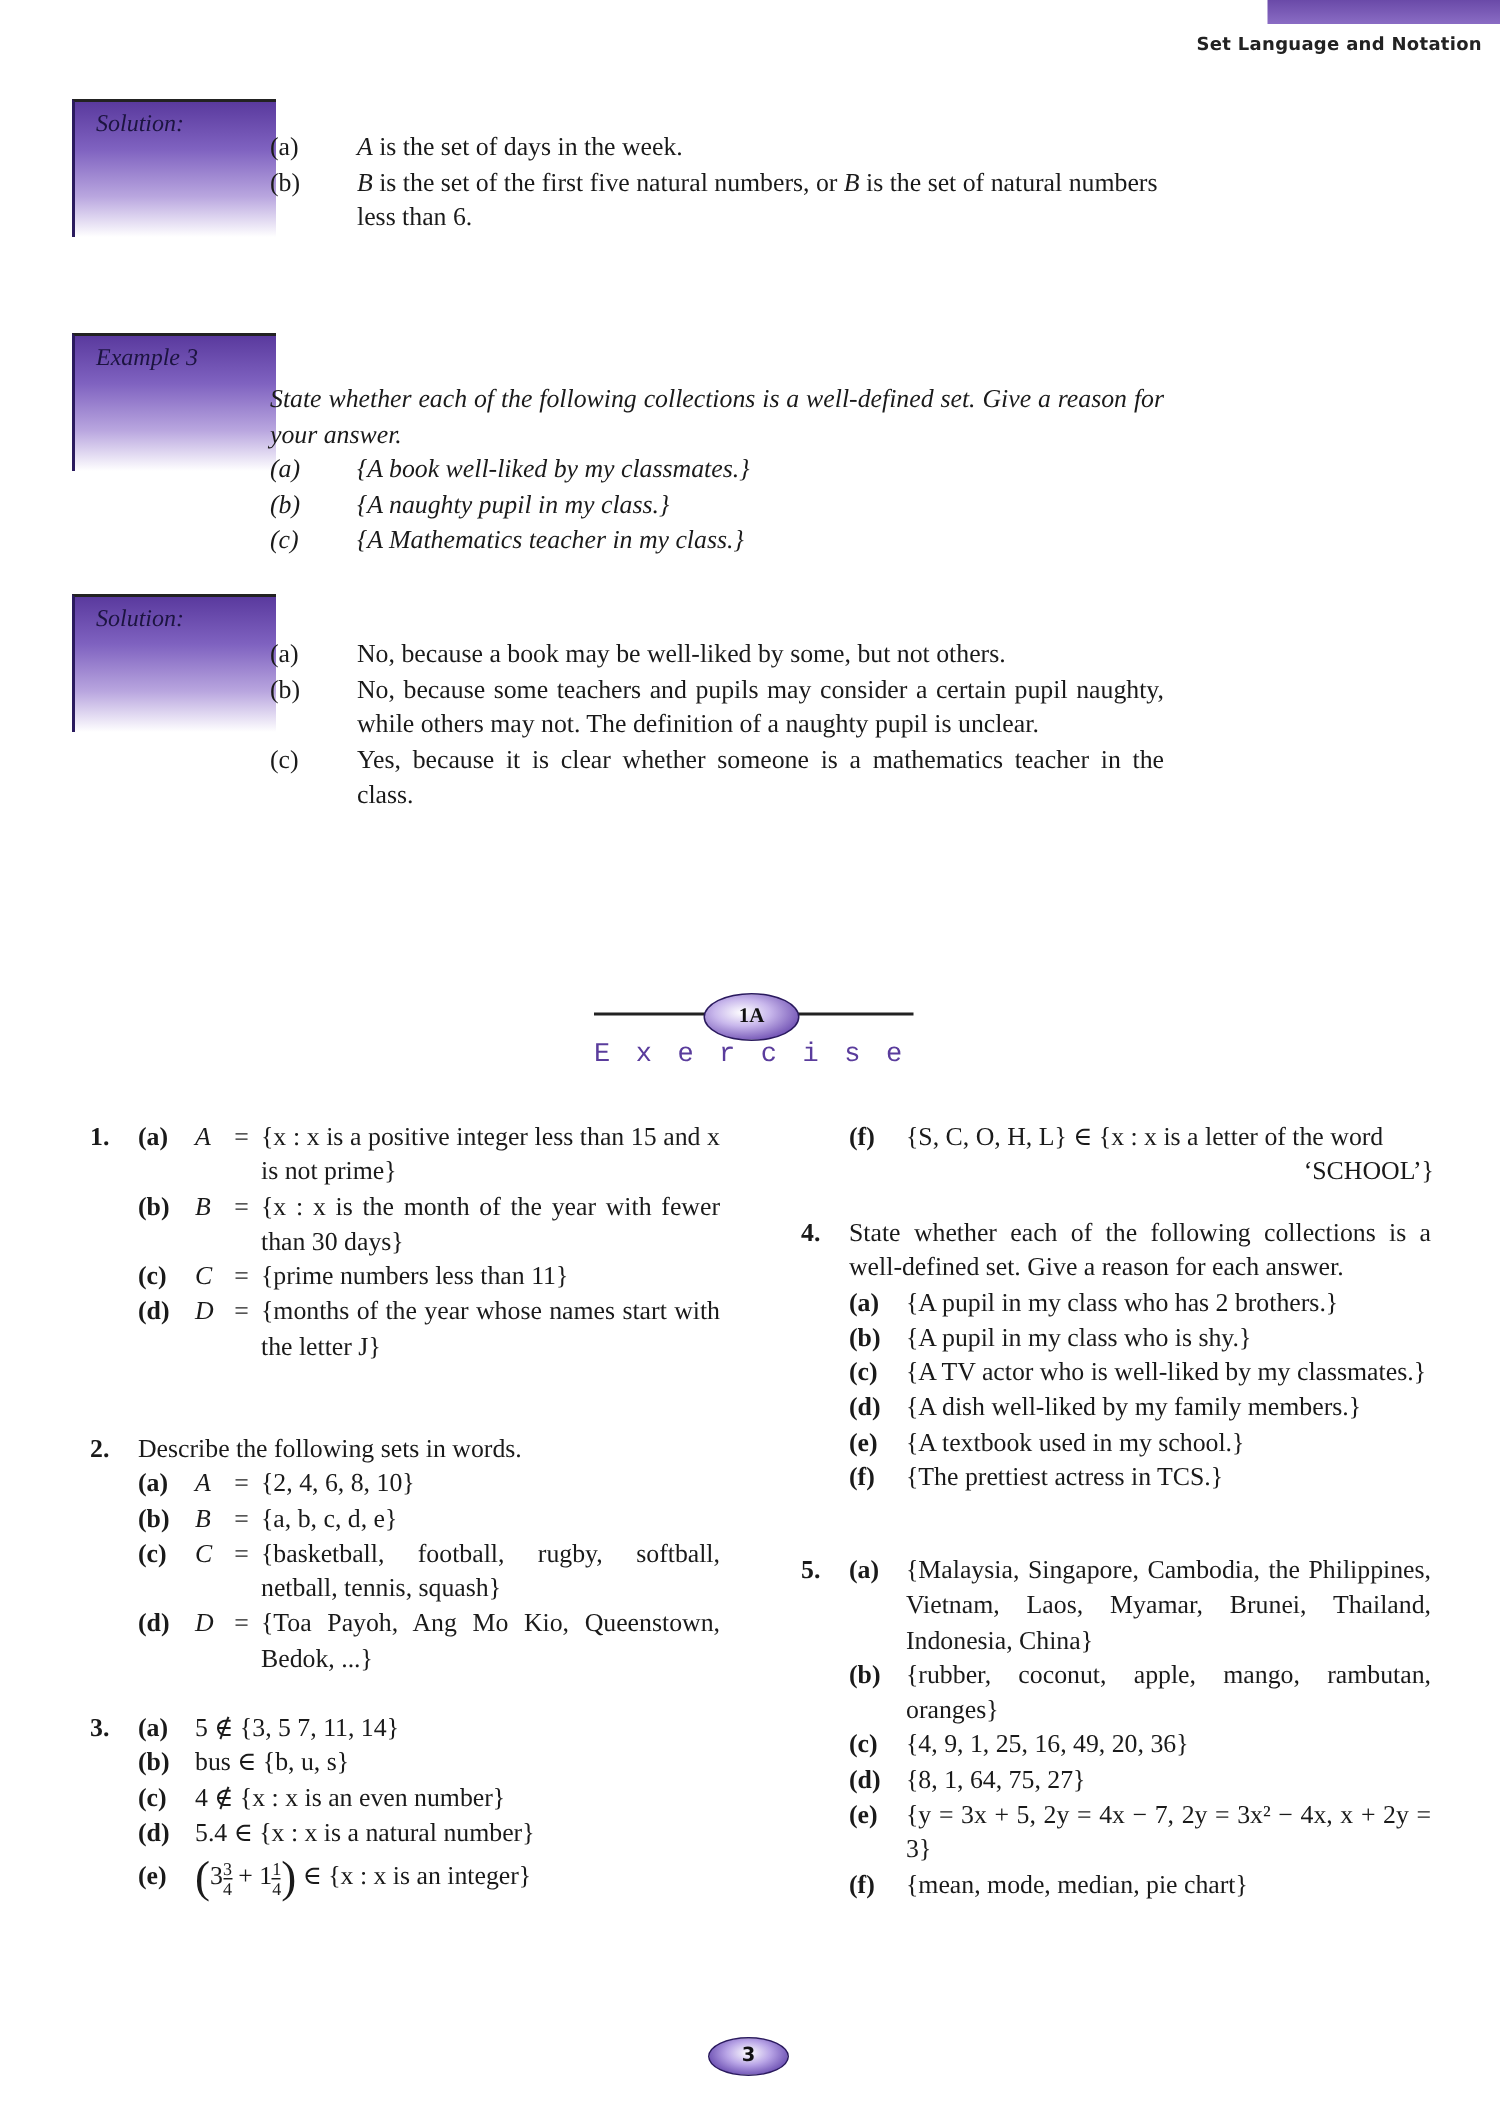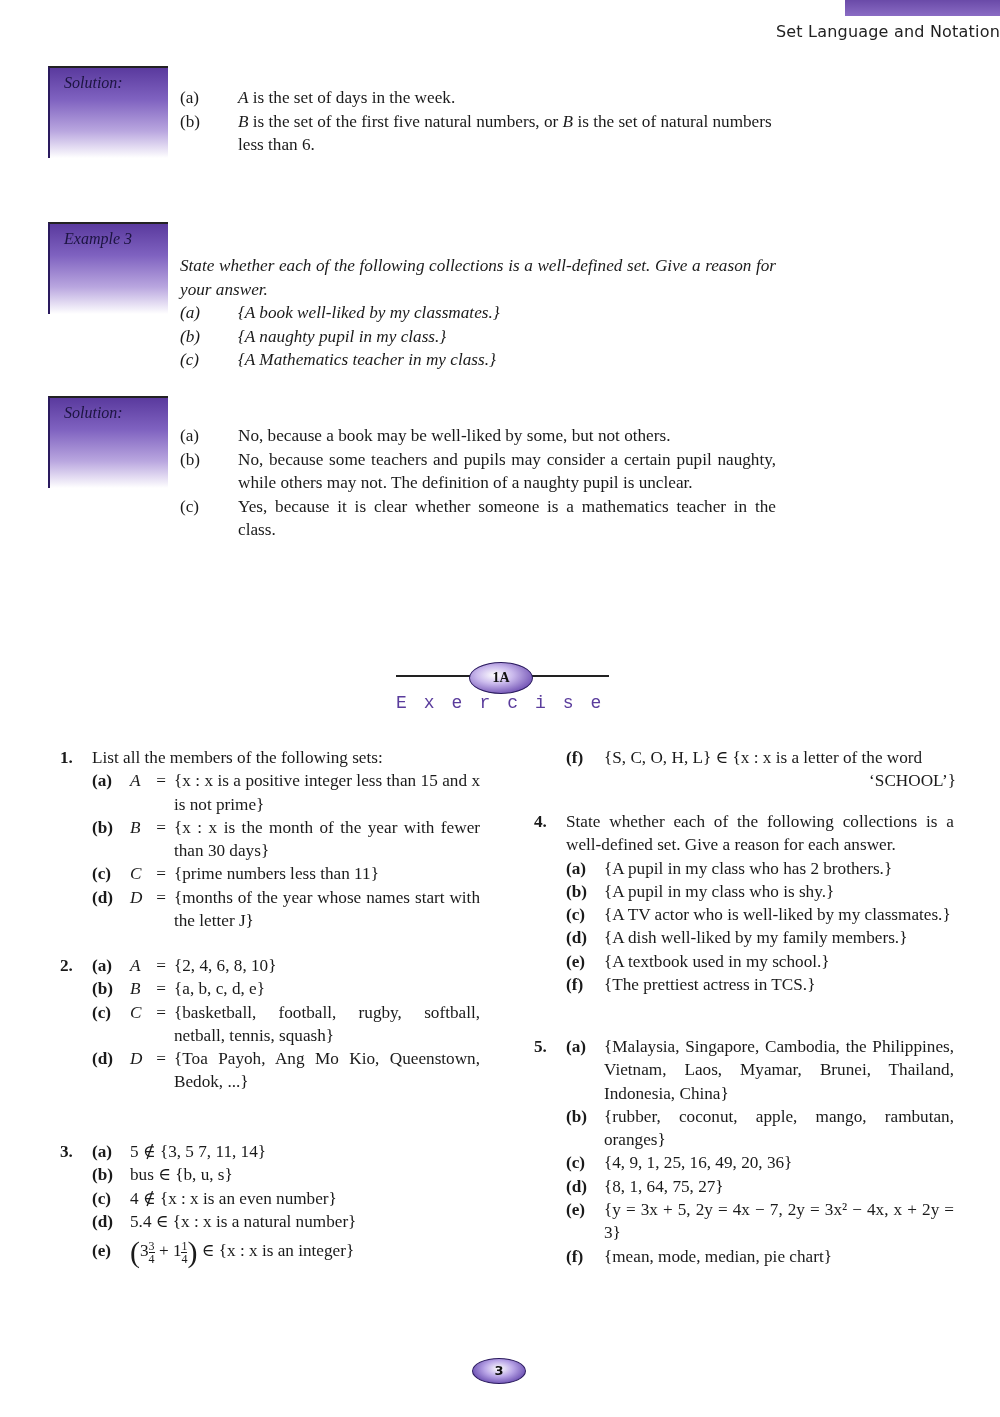--- a/index.html
+++ b/index.html
@@ -6,27 +6,27 @@
   body {
     width: 1000px; height: 1417px; position: relative; overflow: hidden;
     background: #ffffff; color: #1a1a1a;
     font-family: "Liberation Serif", "DejaVu Serif", serif;
   }
   .header-band {
     position: absolute; left: 845px; top: 0; width: 155px; height: 16px;
     background: linear-gradient(180deg, #6a4aa8 0%, #8a6cc4 100%);
   }
   .header-title {
-    position: absolute; right: 0; top: 22px; font-family: "DejaVu Sans", sans-serif;
-    font-size: 16px; color: #222; white-space: nowrap; letter-spacing: 0.2px;
+    position: absolute; right: 12px; top: 22px; font-family: "DejaVu Sans", sans-serif;
+    font-size: 12px; color: #222; white-space: nowrap; letter-spacing: 0.2px; font-weight: bold;
   }
   .tab {
     position: absolute; left: 48px; width: 118px; height: 90px;
     background: linear-gradient(180deg, #5a3a9e 0%, #7f62c0 35%, #b9a6df 70%, #ffffff 100%);
-    border-top: 2px solid #222; border-left: 2px solid #2a1a5e;
+    border-top: 2px solid #222; border-left: 2px solid #2a1a5e; padding-left: 16px;
   }
   .tab-label {
     position: absolute; left: 14px; top: 6px; font-style: italic; font-size: 16px;
     color: #1c1440;
   }
   .block { position: absolute; font-size: 17.2px; line-height: 23.5px; }
   .row { display: flex; }
   .lbl { width: 42px; flex-shrink: 0; }
   .txt { flex: 1; margin-left: 16px; }
   .it { font-style: italic; }
@@ -125,21 +125,20 @@
 <div class="exercise-head">
   <div class="ex-line" style="left:0; width:75px;"></div>
   <div class="ex-line" style="left:133px; width:80px;"></div>
   <div class="ex-oval">1A</div>
   <div class="ex-word">Exercise</div>
 </div>
 
 <div class="q" style="left:60px; top:746px; width:420px;">
   <span class="qnum">1.</span>
   <div class="qbody">
-    <div>List all the members of the following sets:</div>
     <div class="sub">
         <span class="sl">(a)</span>
         <span class="sv">A</span>
         <span class="eq">=</span>
         <span class="sd">{x : x is a positive integer less than 15 and x is not prime}</span>
       </div>
     <div class="sub">
         <span class="sl">(b)</span>
         <span class="sv">B</span>
         <span class="eq">=</span>
@@ -156,20 +155,21 @@
         <span class="sv">D</span>
         <span class="eq">=</span>
         <span class="sd">{months of the year whose names start with the letter J}</span>
       </div>
   </div>
 </div>
 
 <div class="q" style="left:60px; top:954px; width:420px;">
   <span class="qnum">2.</span>
   <div class="qbody">
+    <div>Describe the following sets in words.</div>
     <div class="sub">
         <span class="sl">(a)</span>
         <span class="sv">A</span>
         <span class="eq">=</span>
         <span class="sd">{2, 4, 6, 8, 10}</span>
       </div>
     <div class="sub">
         <span class="sl">(b)</span>
         <span class="sv">B</span>
         <span class="eq">=</span>

